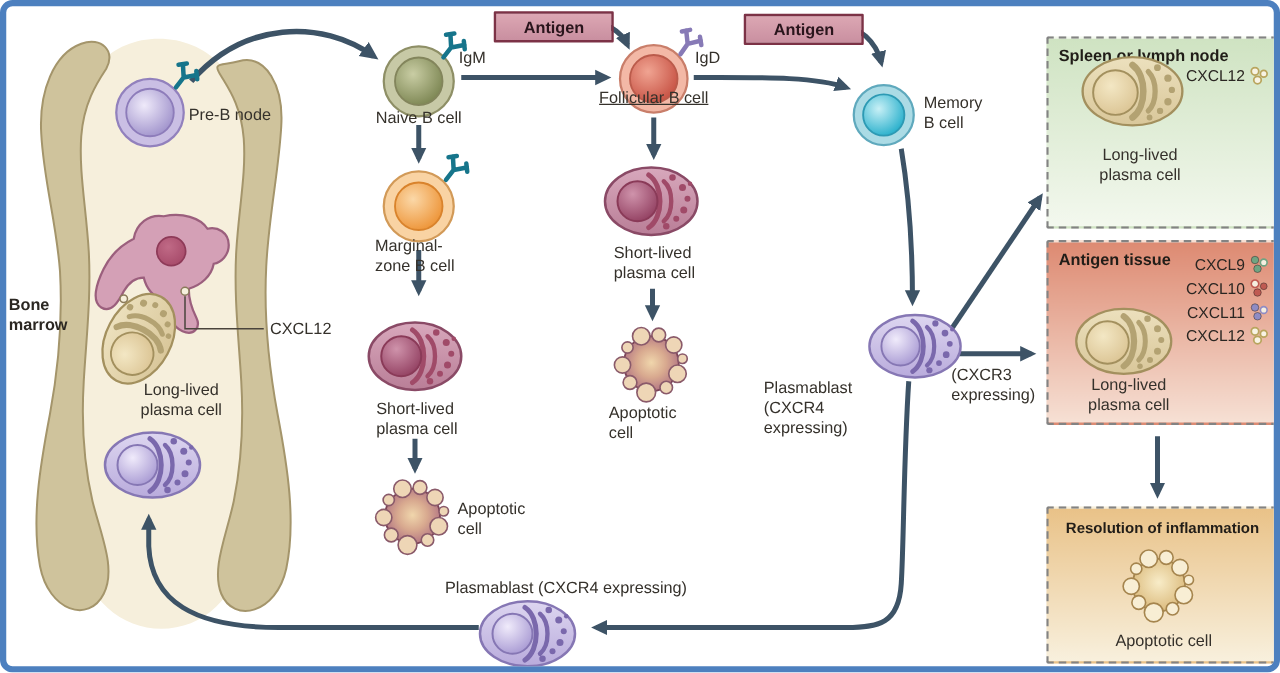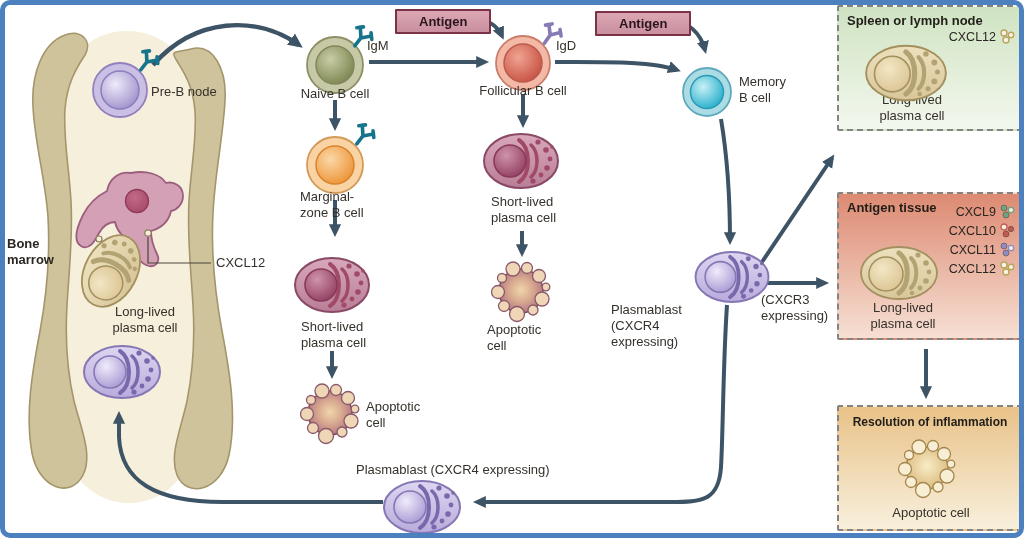--- a/index.html
+++ b/index.html
@@ -10,21 +10,21 @@
   .lbl{position:absolute;z-index:3;font:13px/1.22 "Liberation Sans",sans-serif;
     color:#35312b;white-space:pre-line;}
   .lbl.b{font-weight:bold;color:#2b2722;}
   .lbl.c{text-align:center;}
   .antigen-box{position:absolute;z-index:3;background:linear-gradient(#dca7b3,#c98fa0);
     border:2px solid #7c3246;color:#2a151c;font:bold 13px "Liberation Sans",sans-serif;
     padding:3px 22px;border-radius:1px;}
   .dbox{position:absolute;z-index:1;border:2px dashed #838383;border-radius:2px;box-sizing:border-box;}
   .dbox-title{position:absolute;left:8px;top:6px;z-index:3;font:bold 13px "Liberation Sans",sans-serif;
     color:#211d18;white-space:nowrap;}
-  #box-spleen{left:832px;top:0;width:186px;height:126px;background:linear-gradient(#cfe3c2,#f3f8ee);}
+  #box-spleen{left:832px;top:24px;width:186px;height:154px;background:linear-gradient(#cfe3c2,#f3f8ee);}
   #box-inflamed{left:832px;top:187px;width:186px;height:148px;background:linear-gradient(#dd8a72,#f6e0d4);}
   #box-resolution{left:832px;top:400px;width:186px;height:126px;background:linear-gradient(#e9c288,#f8f0dd);}
   .chemo-row{position:absolute;right:6px;z-index:3;display:flex;align-items:center;gap:3px;
     font:12.5px "Liberation Sans",sans-serif;color:#2a2622;}
   .chemo-dots{display:block;}
 </style>
 </head>
 <body>
 
 <div id="frame">
@@ -312,21 +312,21 @@
 
   <div class="lbl b" style="left:2px;top:231px;">Bone
 marrow</div>
   <div class="lbl" style="left:146px;top:79px;">Pre-B node</div>
   <div class="lbl" style="left:211px;top:250px;">CXCL12</div>
   <div class="lbl c" style="left:90px;top:299px;width:100px;">Long-lived
 plasma cell</div>
   <div class="lbl c" style="left:280px;top:81px;width:100px;">Naive B cell</div>
   <div class="lbl" style="left:362px;top:33px;">IgM</div>
   <div class="lbl" style="left:551px;top:33px;">IgD</div>
-  <div class="lbl c" style="left:462px;top:78px;width:112px;">Follicular B cell</div>
+  <div class="lbl c" style="left:462px;top:65px;width:112px;text-decoration:underline;">Follicular B cell</div>
   <div class="lbl" style="left:734px;top:69px;">Memory
 B cell</div>
   <div class="lbl" style="left:295px;top:184px;">Marginal-
 zone B cell</div>
   <div class="lbl" style="left:296px;top:314px;">Short-lived
 plasma cell</div>
   <div class="lbl" style="left:361px;top:394px;">Apoptotic
 cell</div>
   <div class="lbl" style="left:486px;top:189px;">Short-lived
 plasma cell</div>

